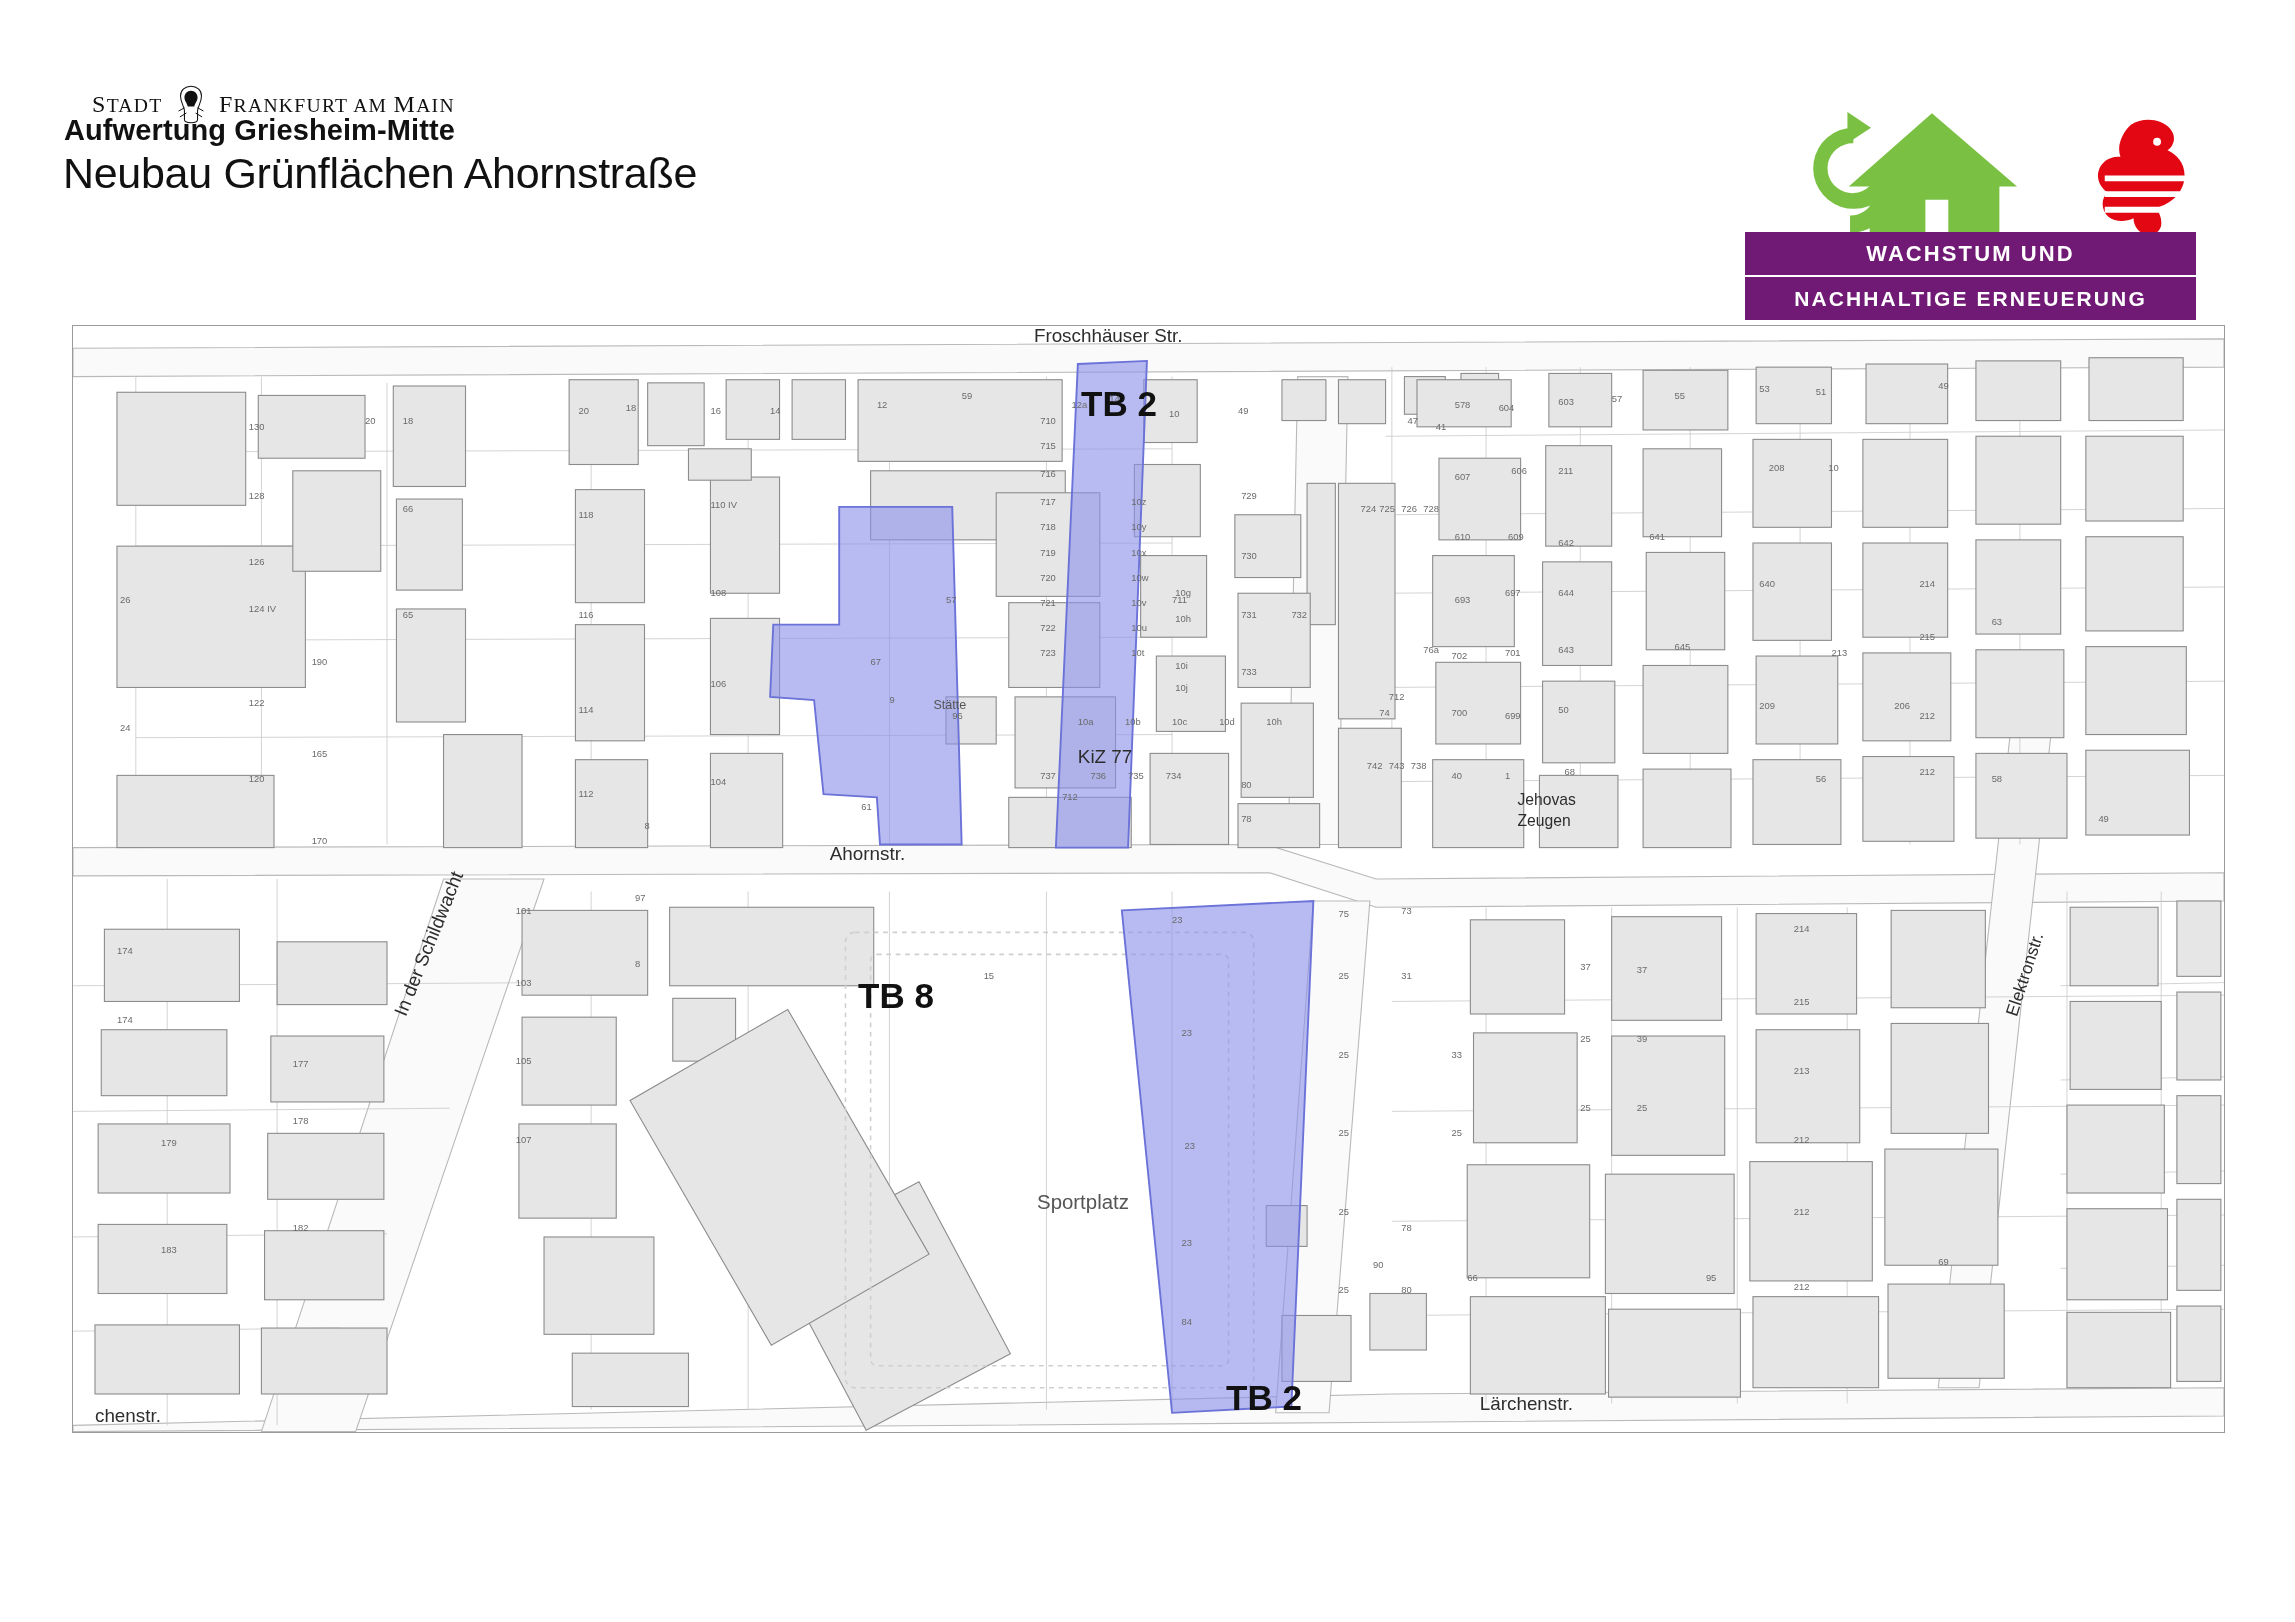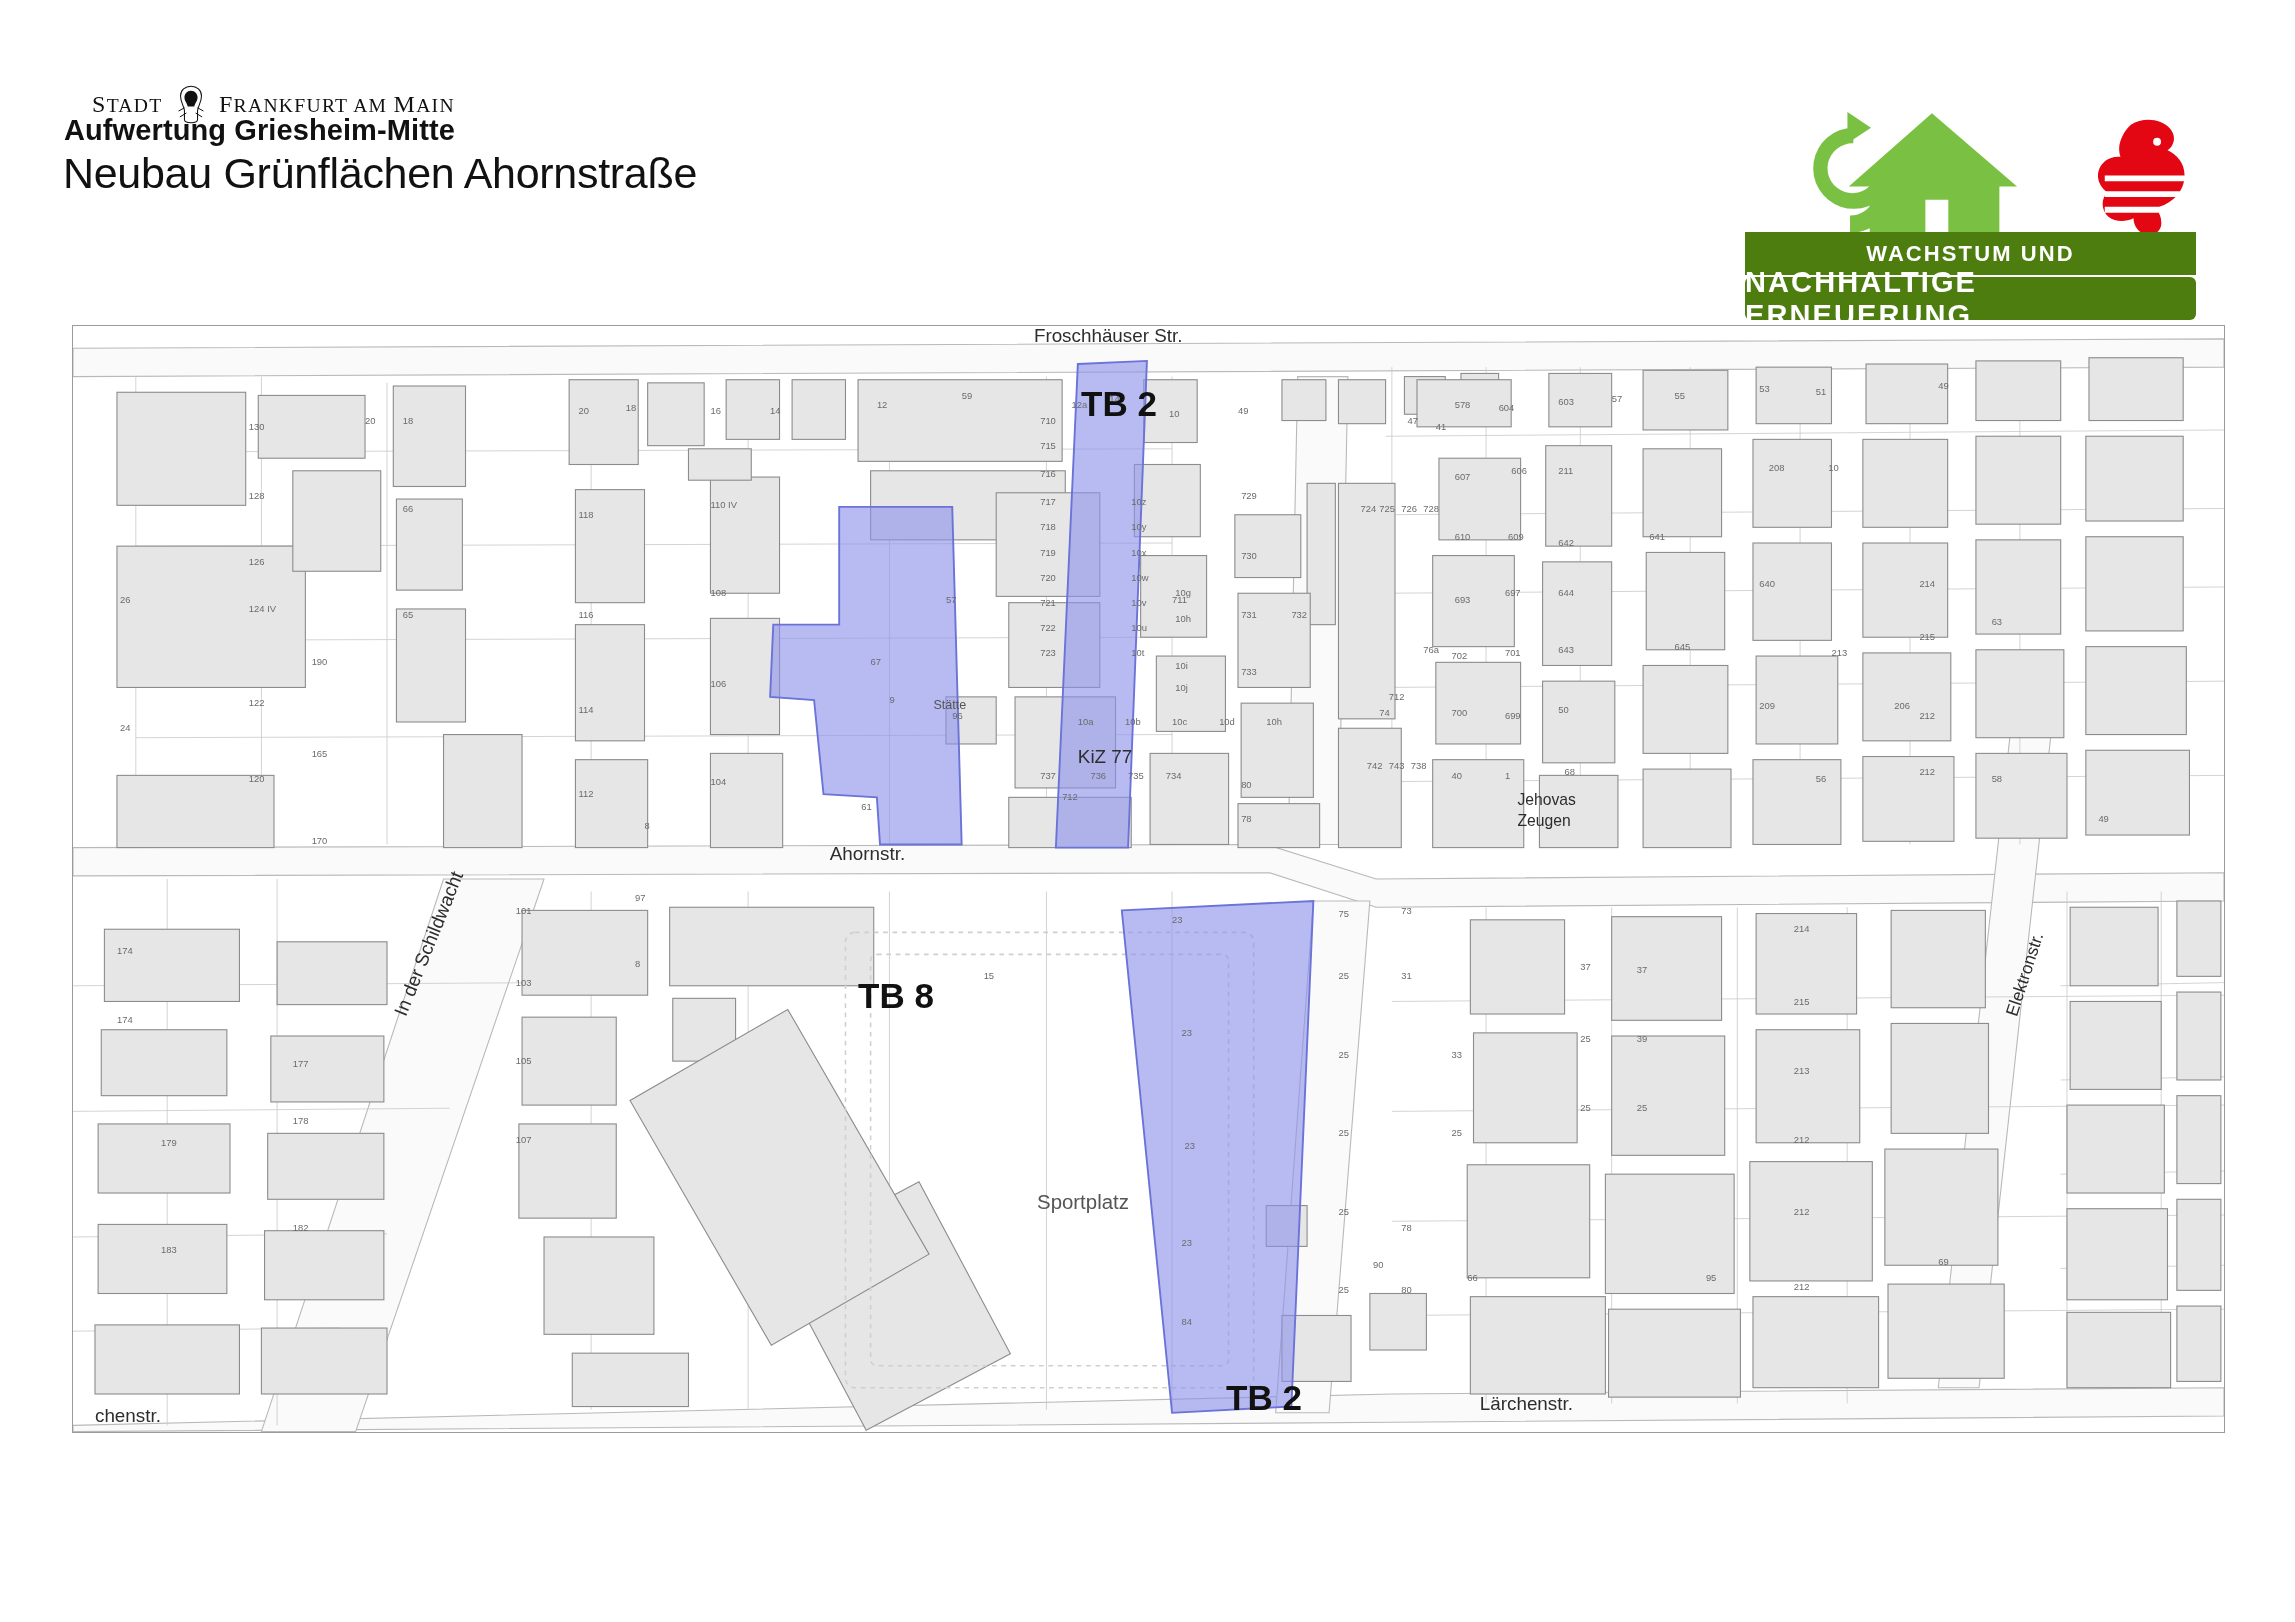--- a/index.html
+++ b/index.html
@@ -81,30 +81,30 @@
     position: absolute;
     right: 79px;
     top: 108px;
     width: 471px;
     height: 255px;
   }
   #program-logo .green-band {
     position: absolute;
     left: 0;
     width: 451px;
-    background: #4d7c0f;
+    background: #701a75;
     color: #ffffff;
     font-weight: bold;
     letter-spacing: 2.1px;
     display: flex;
     align-items: center;
     justify-content: center;
   }
   #program-logo .band1 { top: 124px; height: 43px; font-size: 22px; }
-  #program-logo .band2 { top: 169px; height: 43px; font-size: 29px; border-radius: 6px; }
+  #program-logo .band2 { top: 169px; height: 43px; font-size: 21px; }
   #program-logo .band3 { top: 217px; height: 38px; font-size: 19.6px; letter-spacing: 1.4px; }
 
   #program-logo .arrow-house {
     position: absolute;
     left: 46px;
     top: 0px;
     width: 236px;
     height: 131px;
   }
   #program-logo .hessen-lion {

